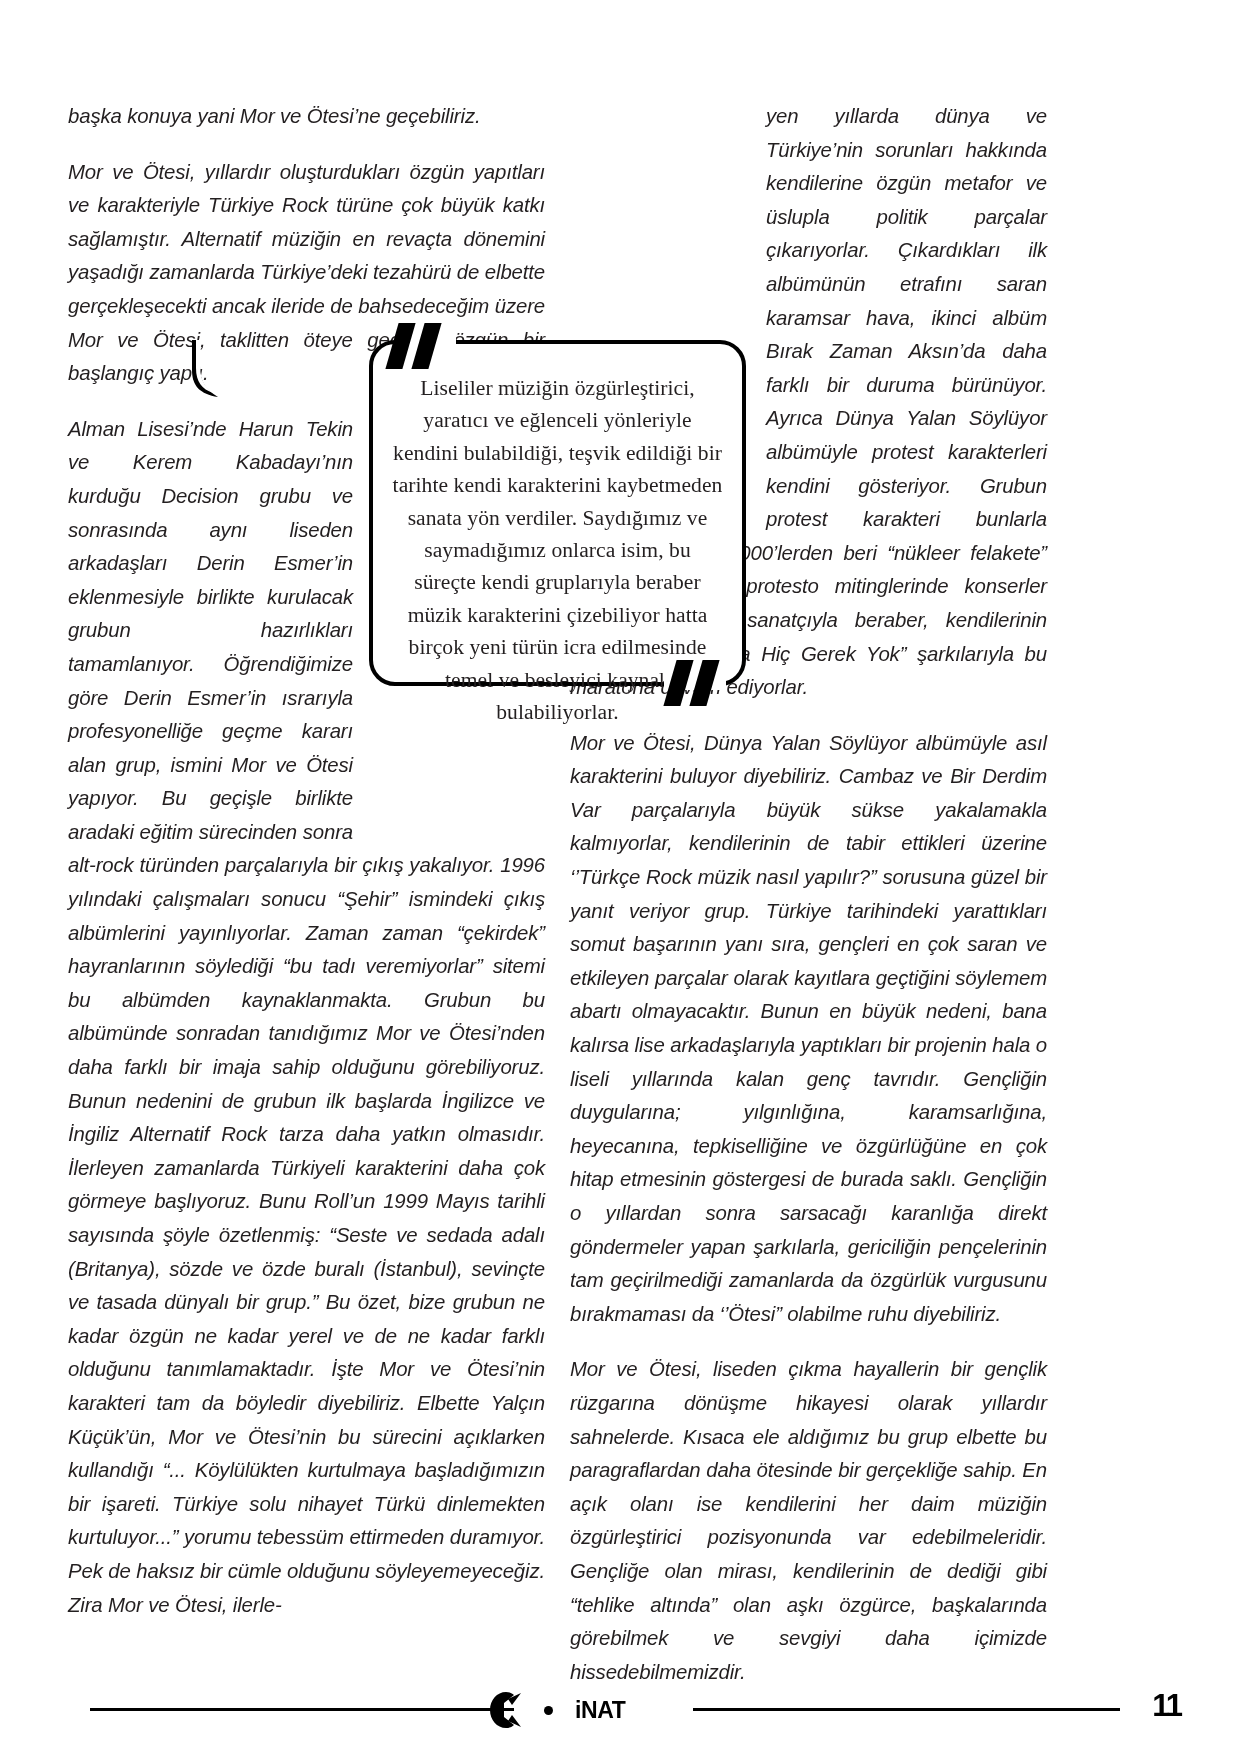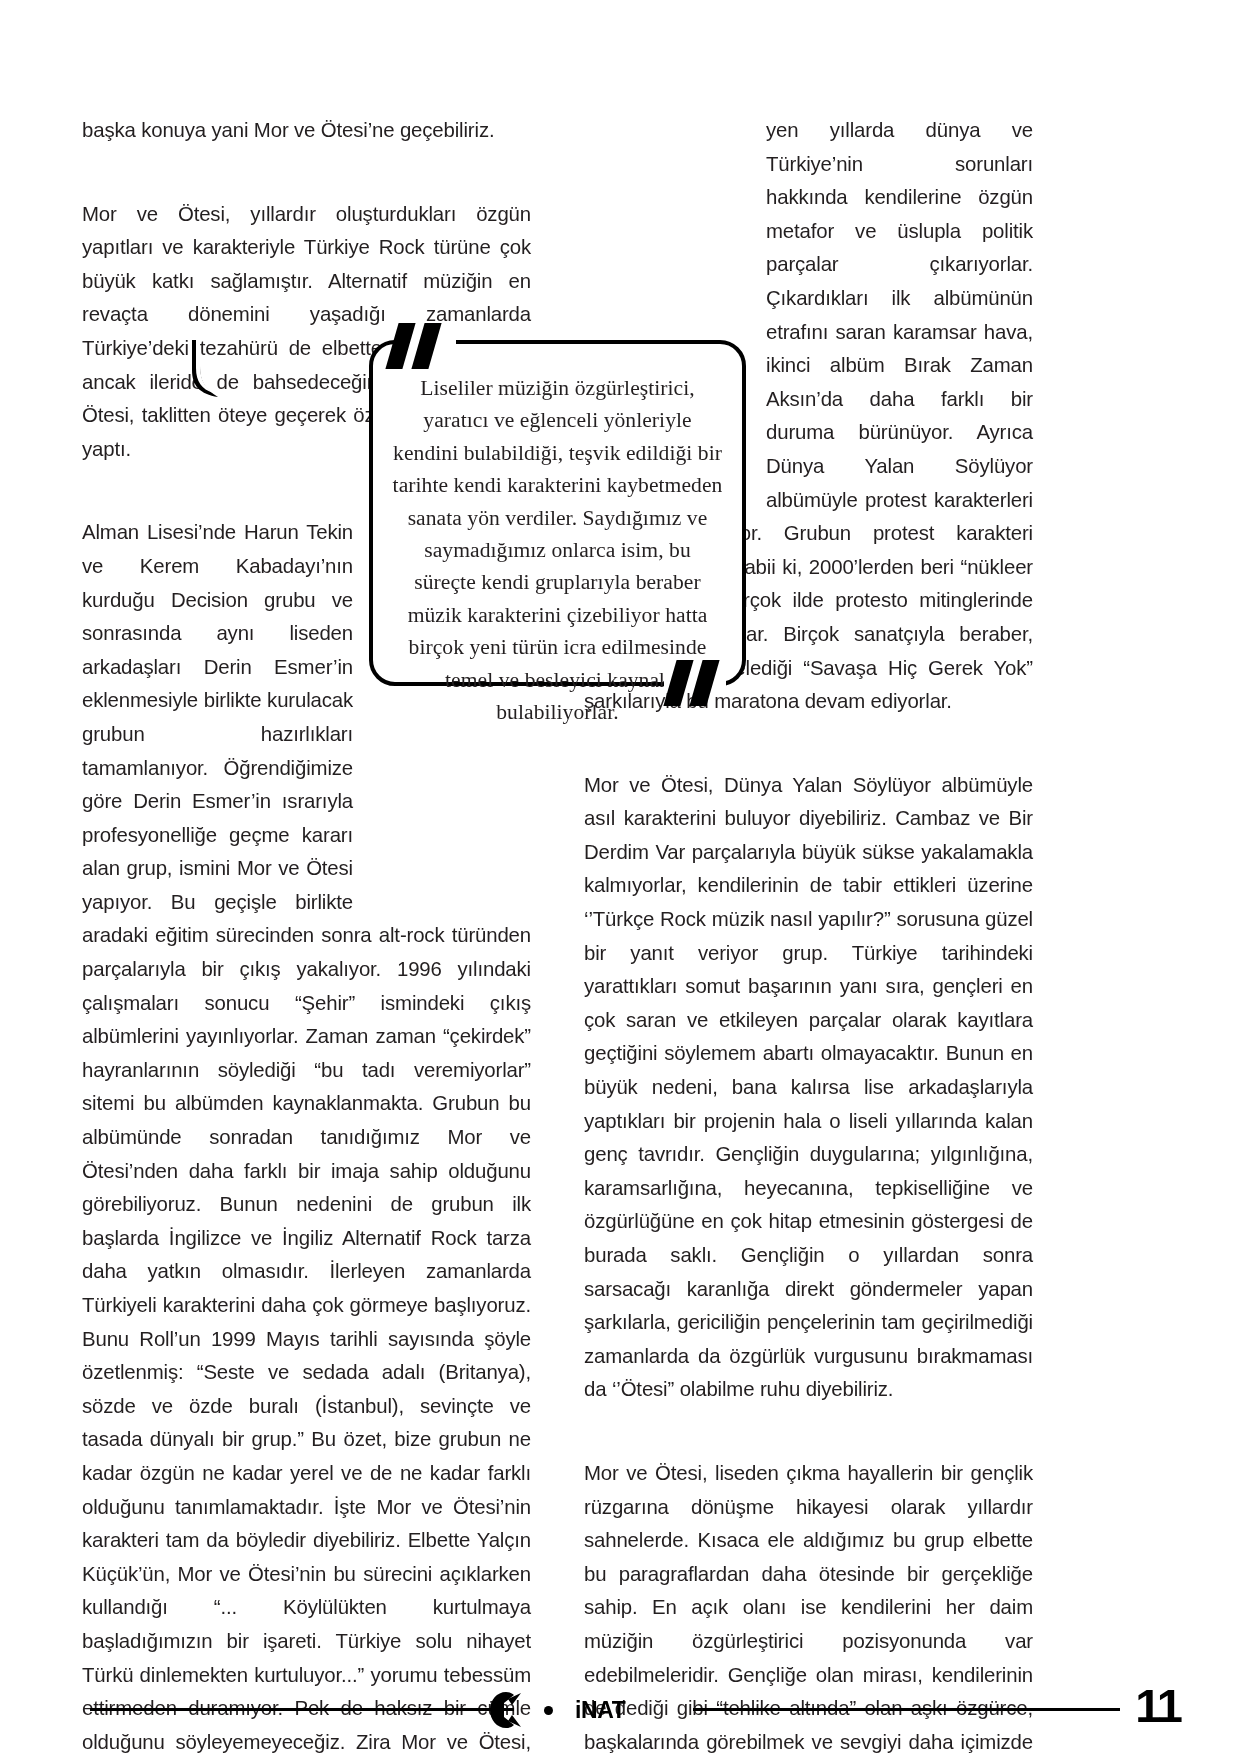--- a/index.html
+++ b/index.html
@@ -29,22 +29,23 @@
     font-size: 20.4px;
     line-height: 33.6px;
     text-align: justify;
     letter-spacing: -0.15px;
     color: #231f20;
   }
   .col-left  { left: 64px;  }
   .col-right { left: 566px; }
 
   .col p {
-    margin: 18px;
+    margin: 4px;
     text-align: justify;
+    font-style: italic;
   }
 
   .gap { height: 14px; }
 
   h2.section-head {
     margin: 0;
     font-size: 20.4px;
     line-height: 33.6px;
     font-weight: bold;
     letter-spacing: -0.2px;
@@ -178,21 +179,21 @@
     font-size: 23px;
     letter-spacing: -0.4px;
     color: #000;
   }
   .page-number {
     position: absolute;
     right: 60px;
     top: 2px;
     font-family: "Liberation Sans", sans-serif;
     font-weight: bold;
-    font-size: 47px;
+    font-size: 31px;
     line-height: 52px;
     color: #000;
     letter-spacing: -2px;
   }
 </style>
 </head>
 <body>
 
 <div class="page">
 

